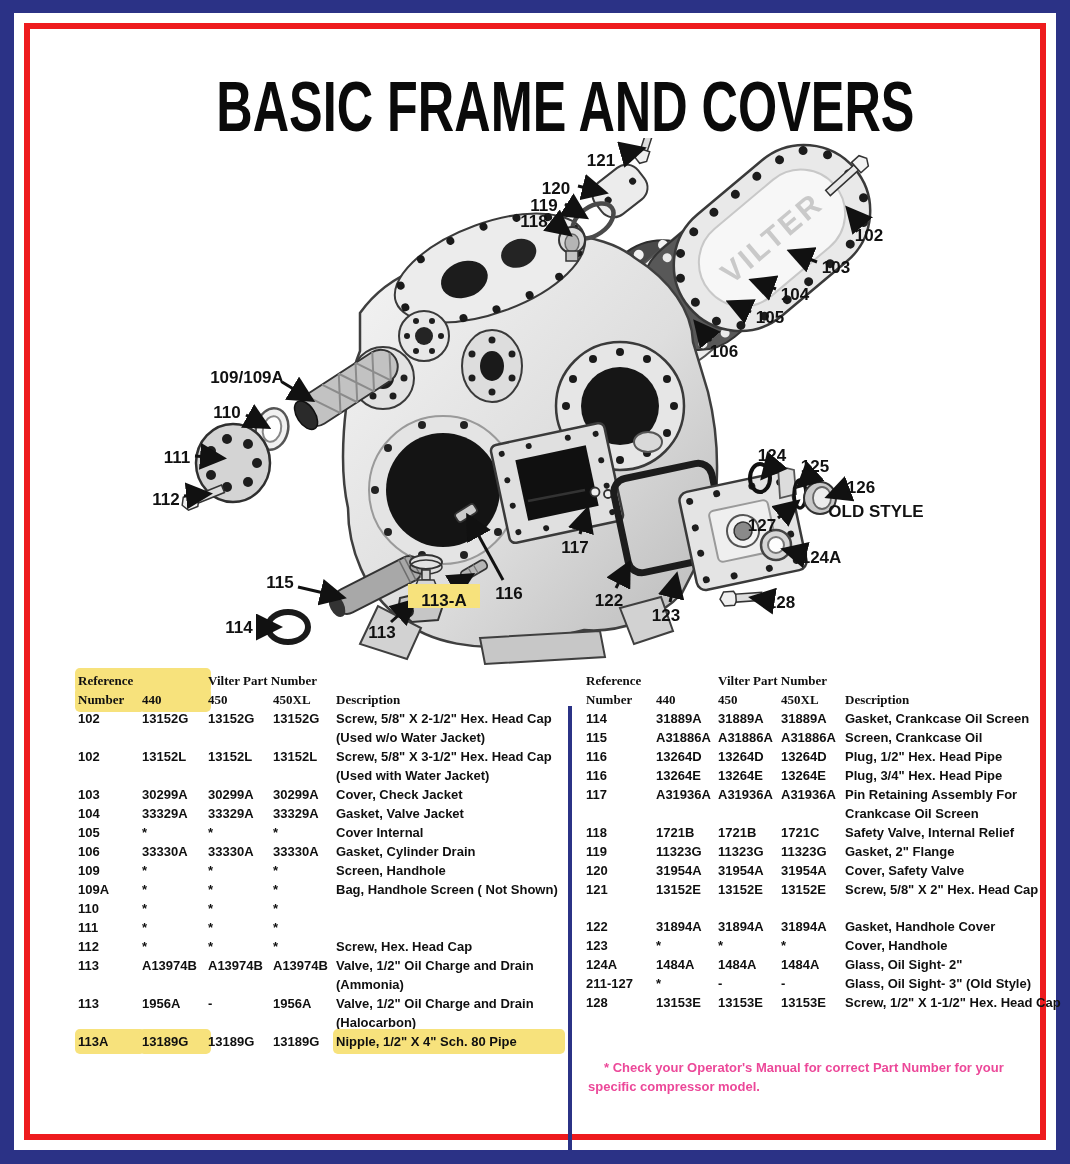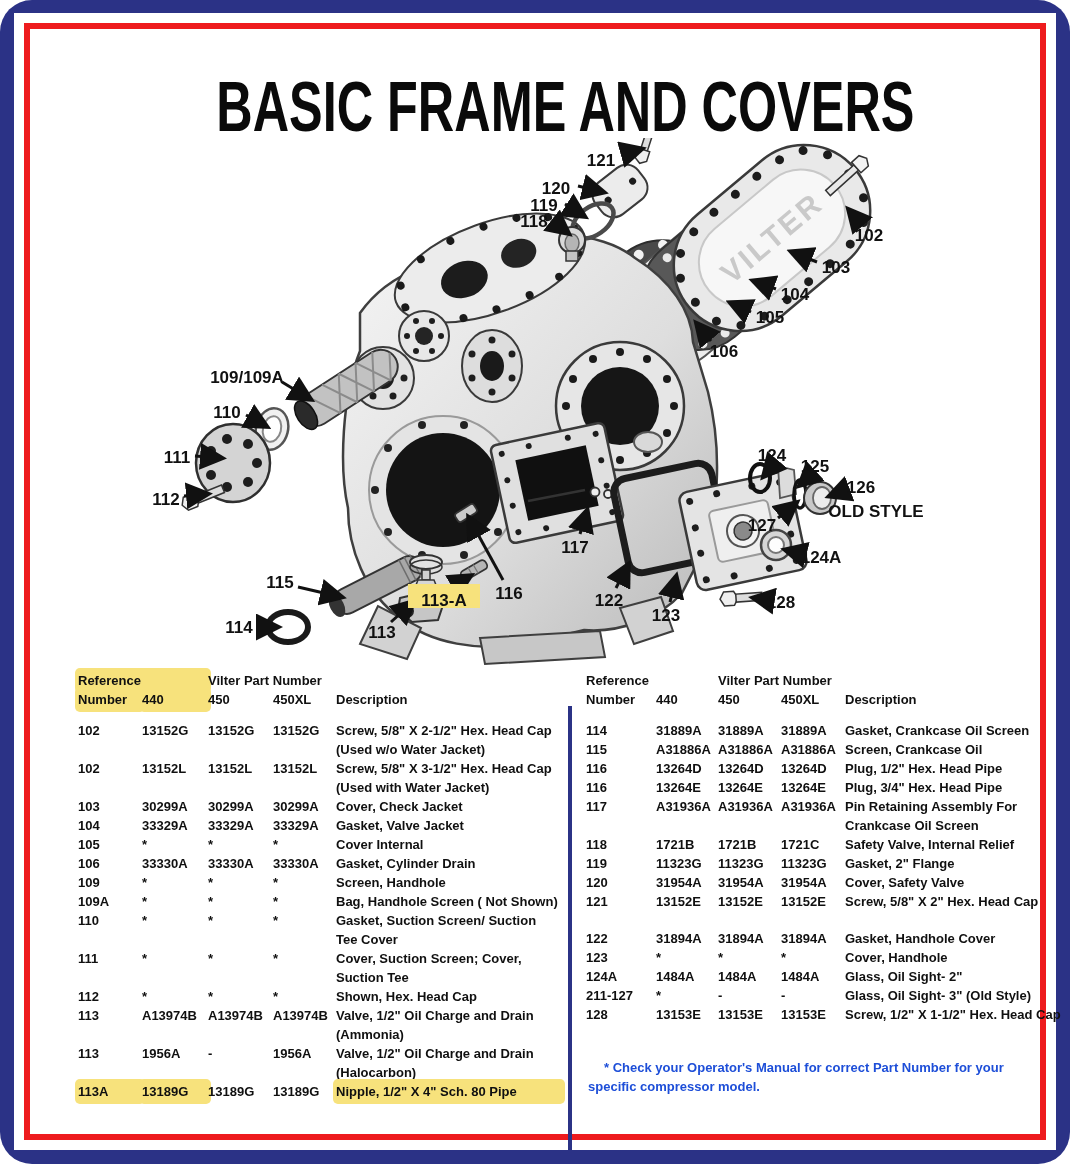--- a/index.html
+++ b/index.html
@@ -1,16 +1,16 @@
 <!DOCTYPE html>
 <html><head>
 <meta charset="utf-8">
 <style>
   html,body{margin:0;padding:0;background:#fff;}
-  #page{position:relative;width:1070px;height:1164px;background:#2b3286;font-family:"Liberation Sans",sans-serif;overflow:hidden;border-radius:32px;}
+  #page{position:relative;width:1070px;height:1164px;background:#2b3286;font-family:"Liberation Sans",sans-serif;overflow:hidden;}
   #inner-white{position:absolute;left:14px;top:13px;right:14px;bottom:14px;background:#fff;}
   #red-frame{position:absolute;left:24px;top:23px;right:24px;bottom:24px;border:6px solid #ee1b1e;background:#fff;}
   #content{position:absolute;left:30px;top:29px;right:30px;bottom:30px;background:#fff;}
 
   
   #title-wrap{position:absolute;left:0;top:8px;width:1010px;text-align:center;}
   #page-title{display:inline-block;margin:0;font-size:63px;font-weight:bold;color:#0a0a0a;letter-spacing:0px;transform:scale(0.80,1.12);transform-origin:center top;white-space:nowrap;}
 
   
   #diagram{position:absolute;left:0;top:80px;width:1010px;height:540px;}
@@ -19,26 +19,26 @@
 
   
   .ptable{position:absolute;font-size:13px;font-weight:bold;color:#101010;line-height:19px;}
   #table-left{left:18px;top:613px;width:484px;}
   #table-right{left:526px;top:613px;width:486px;}
   .h1row,.prow{display:grid;}
   #table-left .h1row,#table-left .prow{grid-template-columns:64px 66px 65px 63px 1fr;}
   #table-right .h1row,#table-right .prow{grid-template-columns:70px 62px 63px 64px 1fr;}
   .h1row .href{grid-column:1 / span 2;}
   .h1row .hvpn{grid-column:3 / span 3;}
-  .thead{margin-bottom:12px;}
+  .thead{font-family:Liberation Serif, serif;}
   .cell{padding-right:4px;}
   .mark{background:#f7e27c;box-shadow:0 0 0 3px #f7e27c;border-radius:2px;}
   .prow.sp{margin-top:18px;}
   #col-divider{position:absolute;left:508px;top:648px;width:4px;height:446px;background:#2b3286;}
-  #footnote{position:absolute;left:528px;top:1000px;width:462px;font-size:13px;font-weight:bold;color:#1d4ed8;line-height:19px;text-indent:16px;}
+  #footnote{position:absolute;left:528px;top:1000px;width:462px;font-size:13px;font-weight:bold;color:#ec4899;line-height:19px;text-indent:16px;}
 </style>
 </head>
 <body>
 
 <div id="page">
   <div id="inner-white"></div>
   <div id="red-frame">
     <div id="content">
 
       <div id="title-wrap">
@@ -511,35 +511,33 @@
               <span class="cell">*</span>
               <span class="cell">*</span>
               <span class="cell">*</span>
               <span class="cell desc">Bag, Handhole Screen ( Not Shown)</span>
             </div>
             <div class="prow">
               <span class="cell">110</span>
               <span class="cell">*</span>
               <span class="cell">*</span>
               <span class="cell">*</span>
-              <span class="cell desc">Gasket, Suction Screen/ Suction Tee Cover</span>
             </div>
             <div class="prow">
               <span class="cell">111</span>
               <span class="cell">*</span>
               <span class="cell">*</span>
               <span class="cell">*</span>
-              <span class="cell desc">Cover, Suction Screen; Cover, Suction Tee</span>
             </div>
             <div class="prow">
               <span class="cell">112</span>
               <span class="cell">*</span>
               <span class="cell">*</span>
               <span class="cell">*</span>
-              <span class="cell desc">Shown, Hex. Head Cap</span>
+              <span class="cell desc">Screw, Hex. Head Cap</span>
             </div>
             <div class="prow">
               <span class="cell">113</span>
               <span class="cell">A13974B</span>
               <span class="cell">A13974B</span>
               <span class="cell">A13974B</span>
               <span class="cell desc">Valve, 1/2" Oil Charge and Drain (Ammonia)</span>
             </div>
             <div class="prow">
               <span class="cell">113</span>

